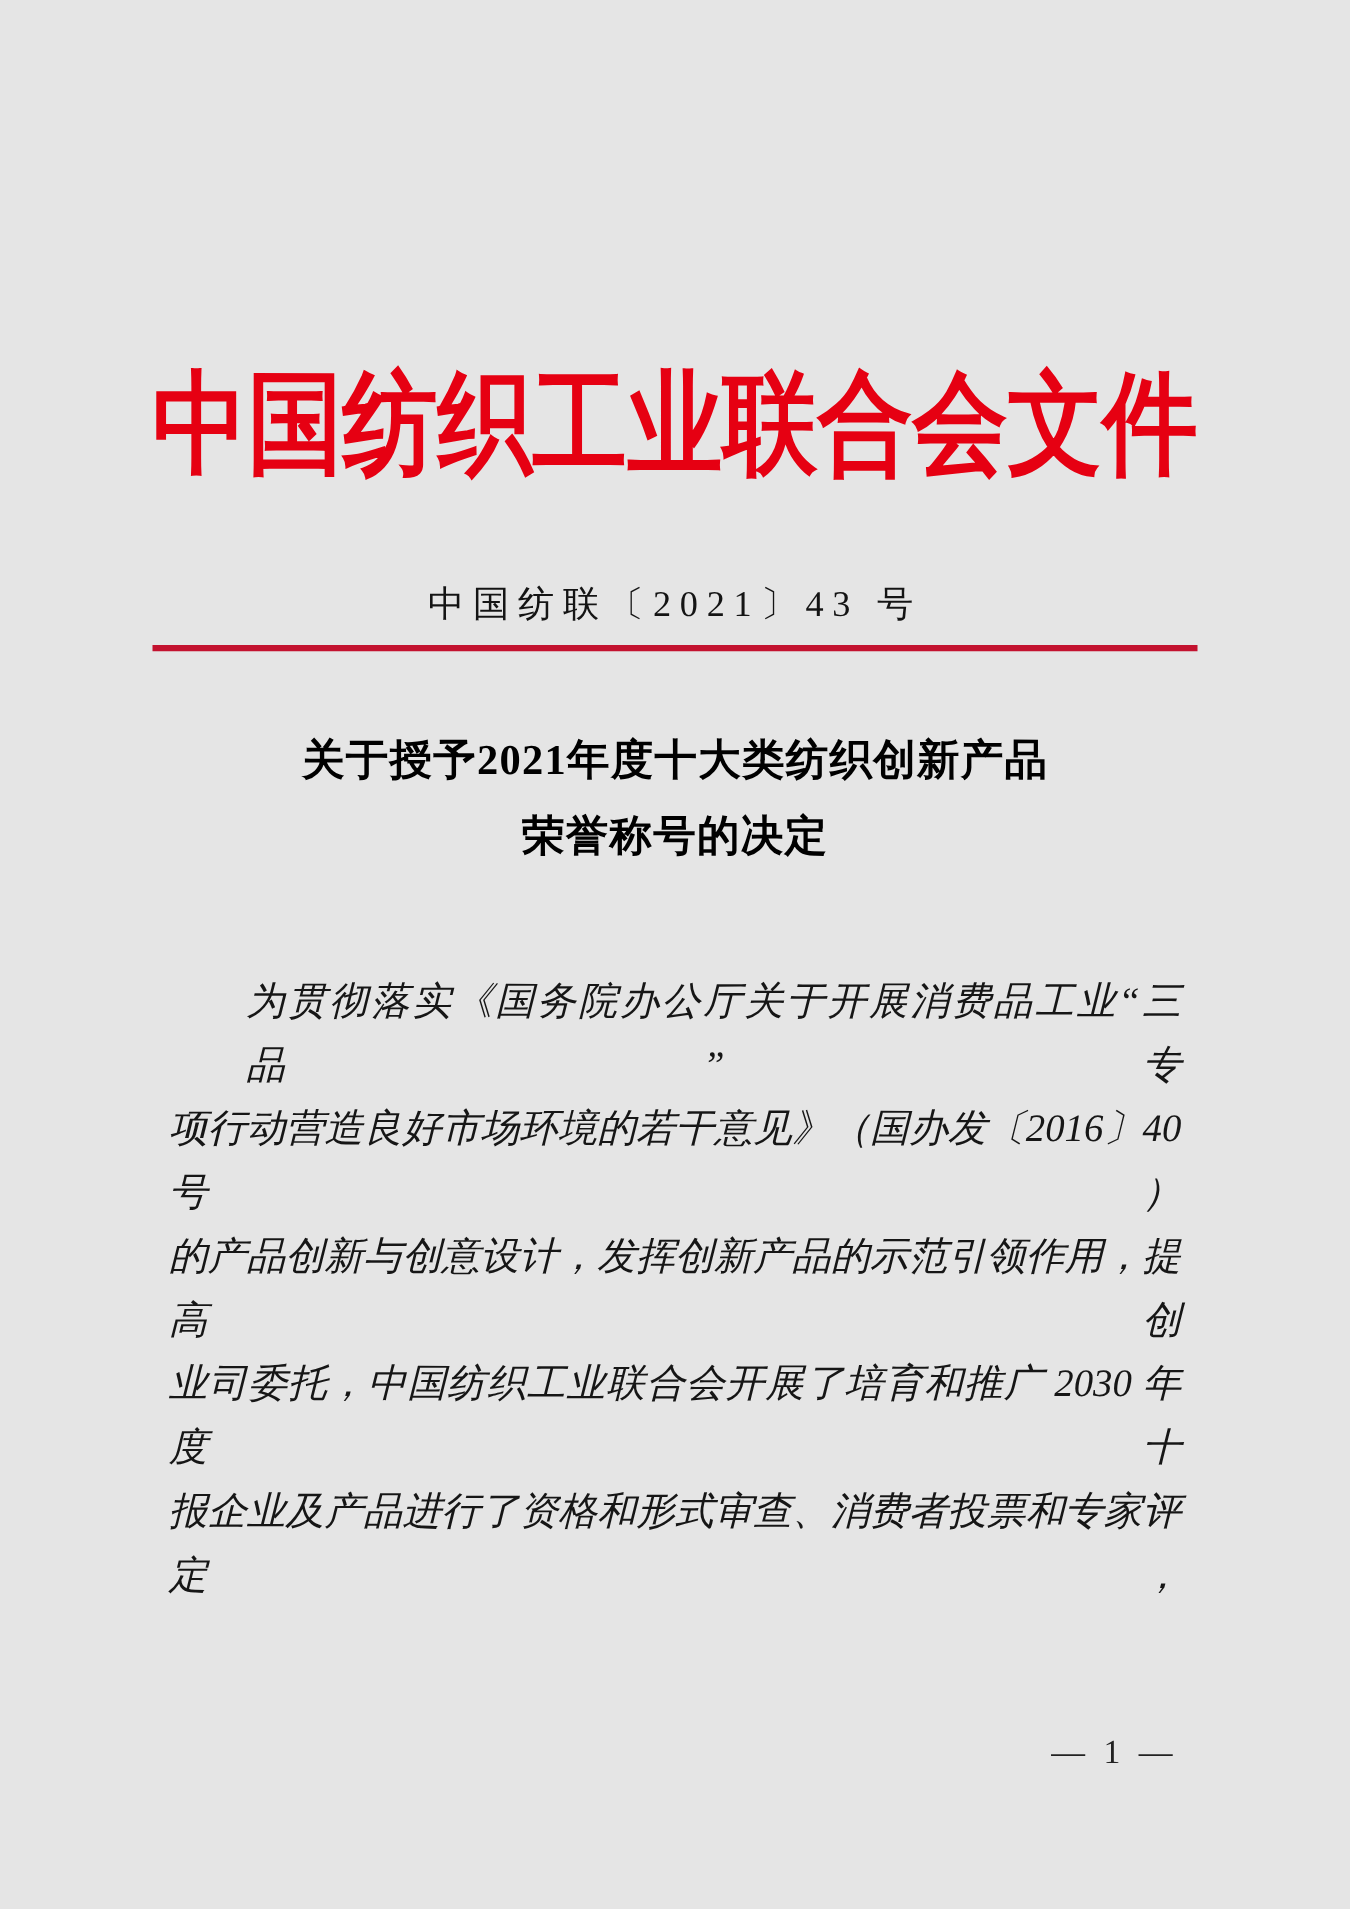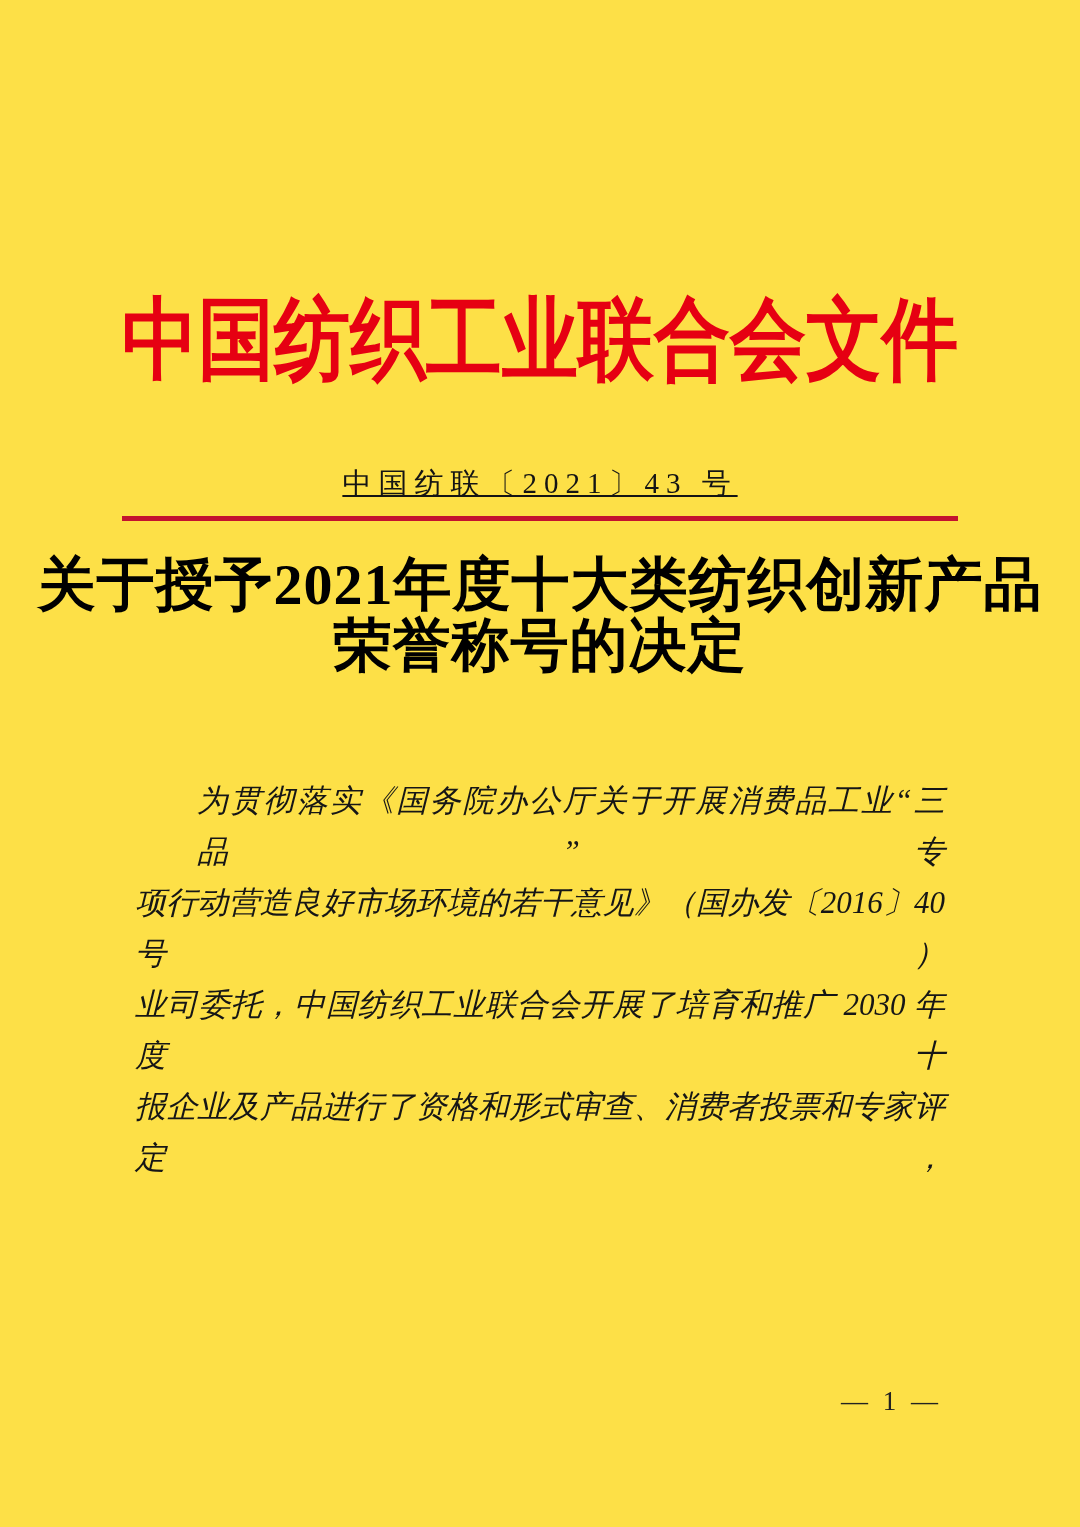--- a/index.html
+++ b/index.html
@@ -4,21 +4,21 @@
 <style>
   html, body {
     margin: 0;
     padding: 0;
     background: #ffffff;
   }
   .page {
     position: relative;
     width: 1080px;
     height: 1527px;
-    background: #fde047;
+    background: #e5e5e5;
     overflow: hidden;
     font-family: "Liberation Serif", "DejaVu Serif", serif;
     color: #161616;
   }
   .red-header {
     position: absolute;
     top: 280px;
     left: 0;
     width: 100%;
     text-align: center;
@@ -32,39 +32,38 @@
   }
   .doc-number {
     position: absolute;
     top: 464px;
     left: 0;
     width: 100%;
     text-align: center;
     font-size: 29px;
     letter-spacing: 7px;
     color: #141414;
-    text-decoration: underline;
   }
   .red-line {
     position: absolute;
     top: 516px;
     left: 122px;
     width: 836px;
     height: 5px;
     border: none;
     margin: 0;
     background: var(--divider_red, #c3122f);
   }
   .doc-title {
     position: absolute;
-    top: 554px;
+    top: 578px;
     left: 0;
     width: 100%;
     text-align: center;
-    font-size: 58px;
+    font-size: 34px;
     line-height: 61px;
     font-weight: 700;
     color: #000000;
     letter-spacing: 1px;
   }
   .body-text {
     position: absolute;
     top: 775px;
     left: 135px;
     width: 810px;
@@ -101,20 +100,21 @@
   <hr class="red-line">
 
   <div class="doc-title">
     <div>关于授予2021年度十大类纺织创新产品</div>
     <div>荣誉称号的决定</div>
   </div>
 
   <div class="body-text">
     <div class="line indent">为贯彻落实《国务院办公厅关于开展消费品工业“三品”专</div>
     <div class="line">项行动营造良好市场环境的若干意见》（国办发〔2016〕40 号）</div>
+    <div class="line">的产品创新与创意设计，发挥创新产品的示范引领作用，提高创</div>
     <div class="line">业司委托，中国纺织工业联合会开展了培育和推广 2030 年度十</div>
     <div class="line">报企业及产品进行了资格和形式审查、消费者投票和专家评定，</div>
 
   </div>
 
   <div class="page-number">— 1 —</div>
 
 </div>
 
 </body></html>

